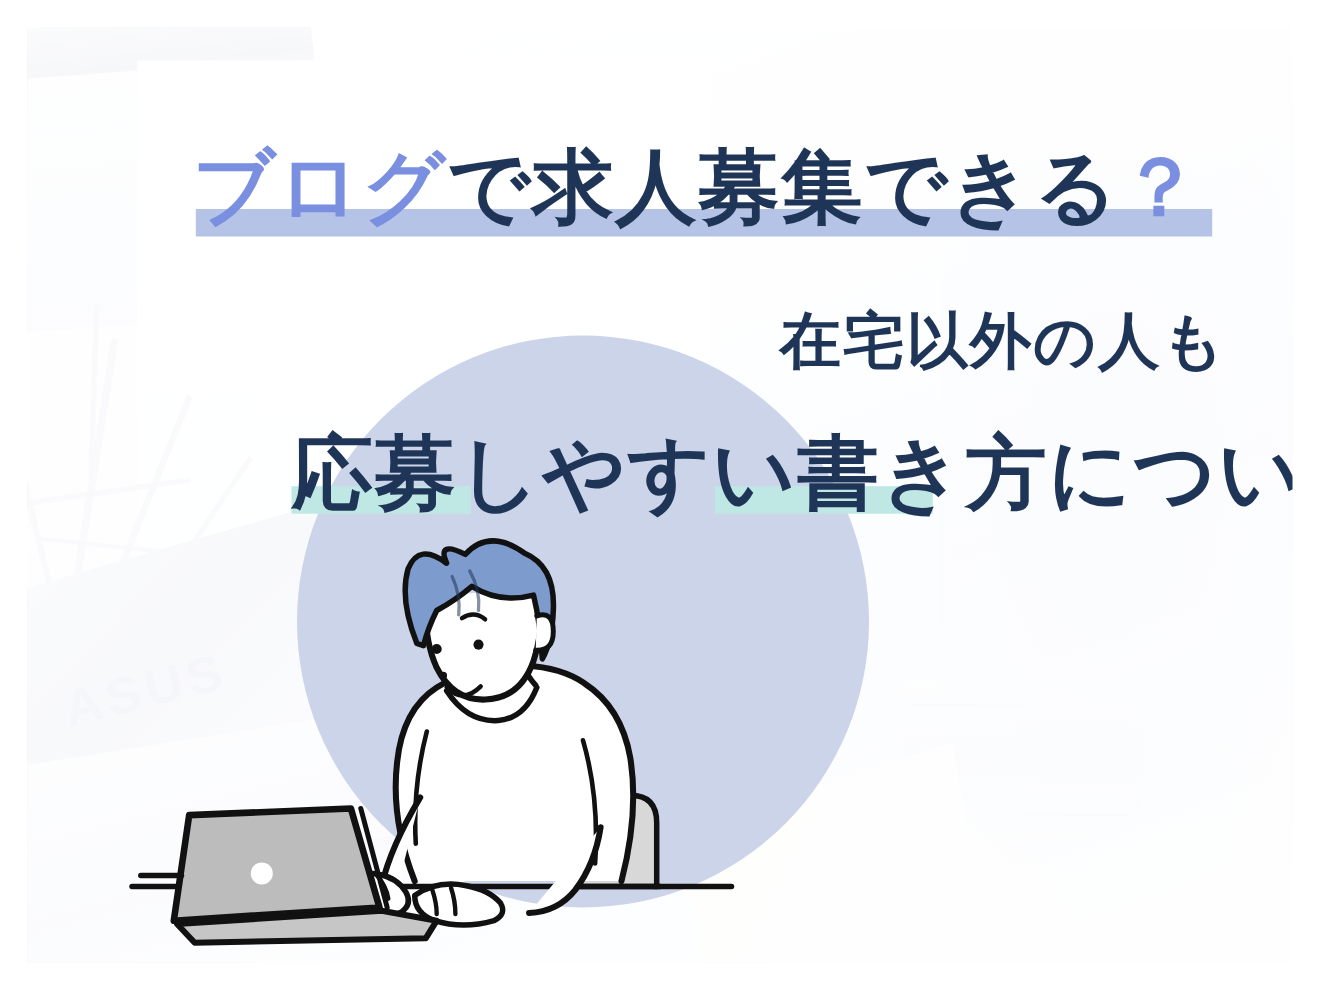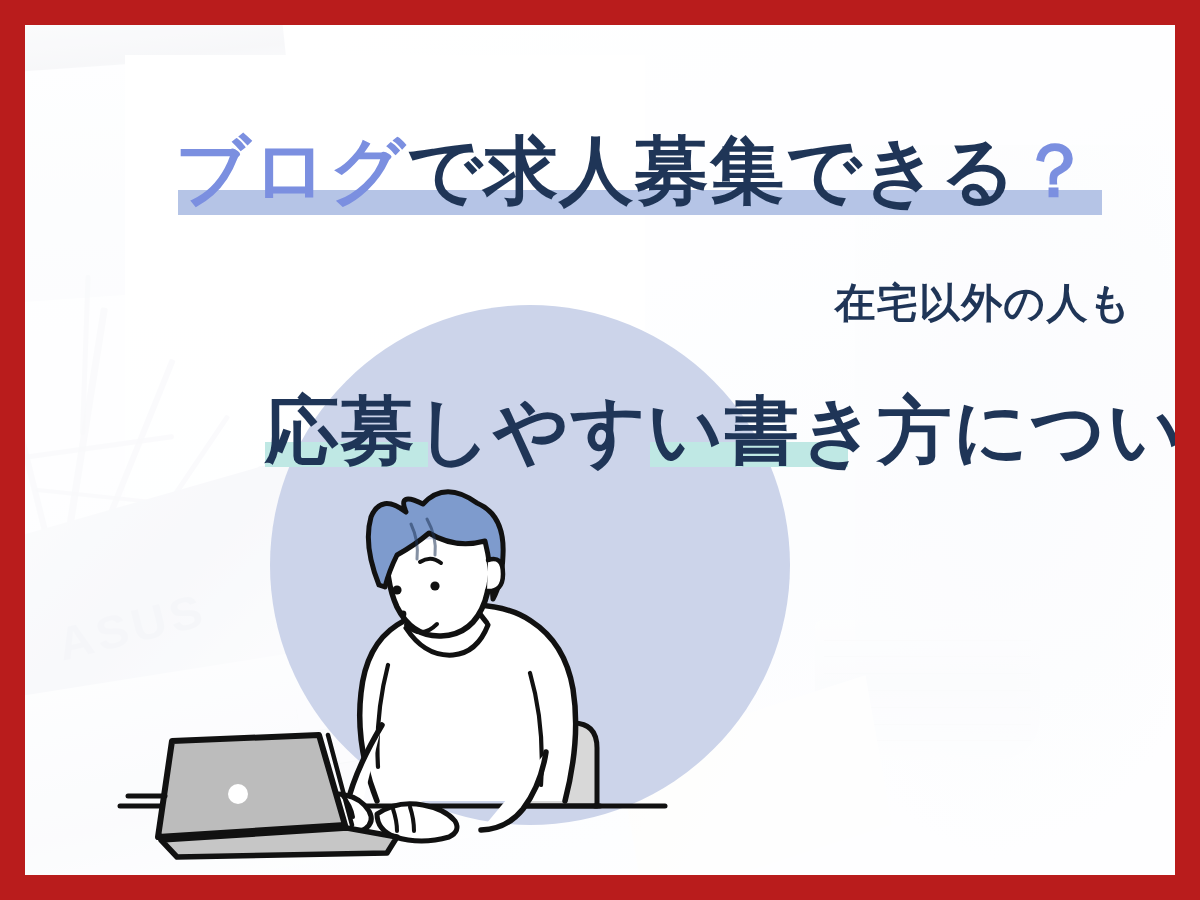--- a/index.html
+++ b/index.html
@@ -4,21 +4,21 @@
 <title>Blog Eyecatch</title>
 <style>
   html,body{margin:0;padding:0;}
   body{
     width:1200px;height:900px;overflow:hidden;
     font-family:"Liberation Sans","DejaVu Sans",sans-serif;
     background:#97a8e8;
   }
   .canvas{
     position:relative;width:1200px;height:900px;
-    background:#b91c1c;
+    background:#ffffff;
     box-sizing:border-box;
     overflow:hidden;
     padding-left:24px;
   }
   
   .plate{
     position:absolute;left:25px;top:25px;width:1150px;height:850px;
     background:#fdfdfe;
     overflow:hidden;
   }
@@ -126,21 +126,21 @@
   .line{
     position:absolute;
     font-family:"DejaVu Sans","Liberation Sans",sans-serif;
     font-weight:700;
     color:#1f3557;
     white-space:nowrap;
     letter-spacing:.02em;
   }
   .l1{left:150px;top:108px;font-size:74px;line-height:1;}
   .l1 .accent{color:#7b8fe0;}
-  .l2{right:43px;top:258px;font-size:41px;line-height:1;letter-spacing:.03em;}
+  .l2{right:60px;top:258px;font-size:56px;line-height:1;letter-spacing:.03em;}
   .l3{left:240px;top:368px;font-size:74px;line-height:1;}
 
   
   .illus{position:absolute;left:0;top:0;width:1150px;height:850px;}
   .illus svg{position:absolute;left:0;top:0;}
 </style>
 </head>
 <body>
 
 <div class="canvas">

